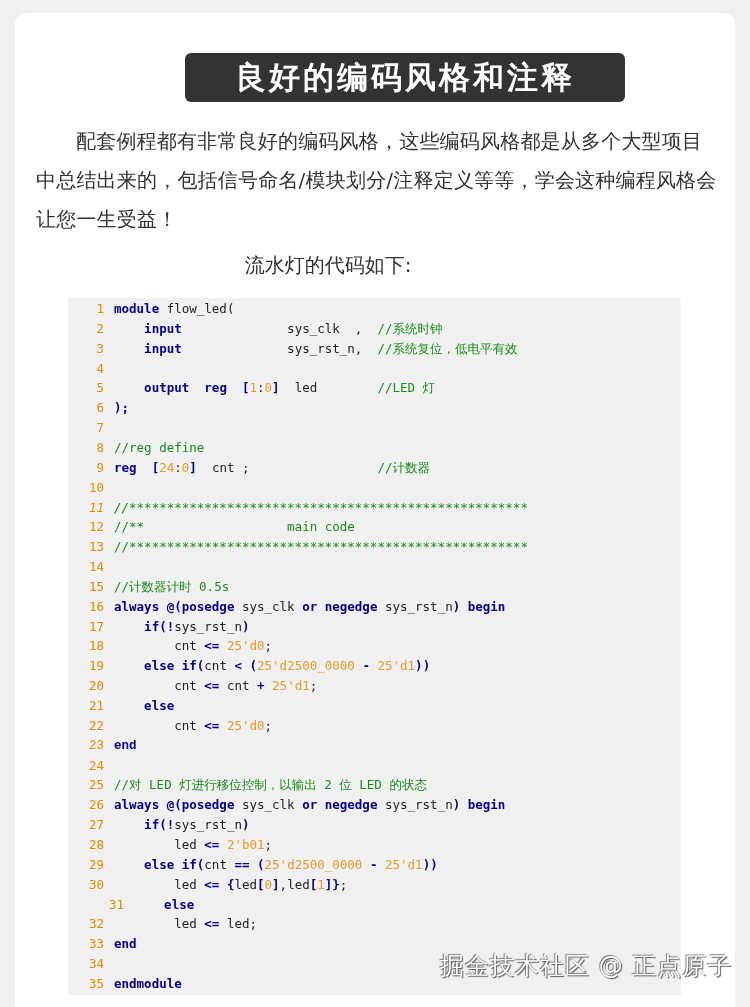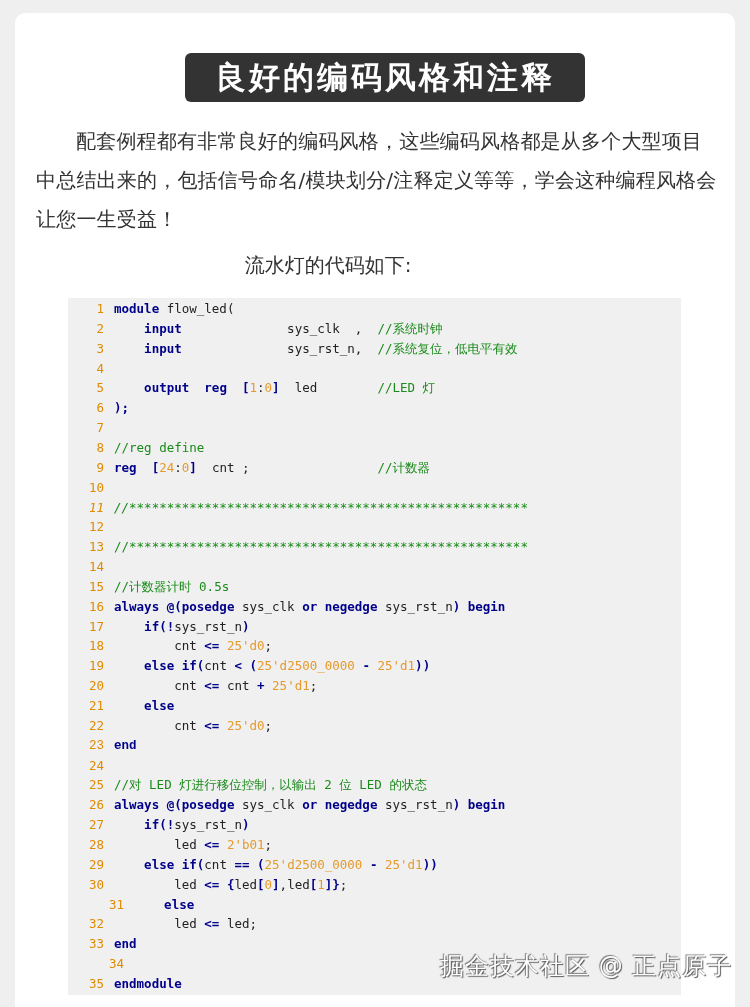--- a/index.html
+++ b/index.html
@@ -7,21 +7,21 @@
     width: 750px; height: 1007px; overflow: hidden;
     background: #efefef;
     font-family: "DejaVu Sans", "Liberation Sans", sans-serif;
     position: relative;
   }
   .card {
     position: absolute; left: 15px; top: 13px; width: 720px; height: 1010px;
     background: #ffffff; border-radius: 10px 10px 0 0;
   }
   .title-badge {
-    position: absolute; left: 185px; top: 53px; width: 400px; height: 49px;
+    position: absolute; left: 185px; top: 53px; width: 440px; height: 49px;
     background: #333333; border-radius: 6px;
     display: flex; align-items: center; justify-content: center;
     color: #ffffff; font-size: 31px; font-weight: bold; letter-spacing: 3px;
   }
   .intro {
     position: absolute; left: 36px; top: 122px; width: 682px;
     font-size: 20px; line-height: 39px; color: #333333;
     text-indent: 40px; letter-spacing: 0.2px;
   }
   .caption {
@@ -65,21 +65,21 @@
     <div class="line" style="top: 20.85px;"><span class="ln">2</span><span><span class="src">    </span><span class="kw">input</span><span class="src">              sys_clk  ,  </span><span class="cm">//系统时钟</span></span></div>
     <div class="line" style="top: 40.7px;"><span class="ln">3</span><span><span class="src">    </span><span class="kw">input</span><span class="src">              sys_rst_n,  </span><span class="cm">//系统复位，低电平有效</span></span></div>
     <div class="line" style="top: 60.55px;"><span class="ln">4</span><span></span></div>
     <div class="line" style="top: 80.4px;"><span class="ln">5</span><span><span class="src">    </span><span class="kw">output</span><span class="src">  </span><span class="kw">reg</span><span class="src">  </span><span class="kw">[</span><span class="num">1</span><span class="src">:</span><span class="num">0</span><span class="kw">]</span><span class="src">  led        </span><span class="cm">//LED 灯</span></span></div>
     <div class="line" style="top: 100.25px;"><span class="ln">6</span><span><span class="kw">);</span></span></div>
     <div class="line" style="top: 120.1px;"><span class="ln">7</span><span></span></div>
     <div class="line" style="top: 139.95px;"><span class="ln">8</span><span><span class="cm">//reg define</span></span></div>
     <div class="line" style="top: 159.8px;"><span class="ln">9</span><span><span class="kw">reg</span><span class="src">  </span><span class="kw">[</span><span class="num">24</span><span class="src">:</span><span class="num">0</span><span class="kw">]</span><span class="src">  cnt ;                 </span><span class="cm">//计数器</span></span></div>
     <div class="line" style="top: 179.65px;"><span class="ln">10</span><span></span></div>
     <div class="line" style="top: 199.5px; font-style: italic;"><span class="ln">11</span><span><span class="cm">//*****************************************************</span></span></div>
-    <div class="line" style="top: 219.35px;"><span class="ln">12</span></div>
+    <div class="line" style="top: 219.35px;"><span class="ln">12</span><span><span class="cm">//**                   main code</span></span></div>
     <div class="line" style="top: 239.2px;"><span class="ln">13</span><span><span class="cm">//*****************************************************</span></span></div>
     <div class="line" style="top: 259.05px;"><span class="ln">14</span><span></span></div>
     <div class="line" style="top: 278.9px;"><span class="ln">15</span><span><span class="cm">//计数器计时 0.5s</span></span></div>
     <div class="line" style="top: 298.75px;"><span class="ln">16</span><span><span class="kw">always @(posedge</span><span class="src"> sys_clk </span><span class="kw">or negedge</span><span class="src"> sys_rst_n</span><span class="kw">)</span><span class="src"> </span><span class="kw">begin</span></span></div>
     <div class="line" style="top: 318.6px;"><span class="ln">17</span><span><span class="src">    </span><span class="kw">if(!</span><span class="src">sys_rst_n</span><span class="kw">)</span></span></div>
     <div class="line" style="top: 338.45px;"><span class="ln">18</span><span><span class="src">        cnt </span><span class="kw">&lt;=</span><span class="src"> </span><span class="num">25'd0</span><span class="src">;</span></span></div>
     <div class="line" style="top: 358.3px;"><span class="ln">19</span><span><span class="src">    </span><span class="kw">else if(</span><span class="src">cnt </span><span class="kw">&lt;</span><span class="src"> </span><span class="kw">(</span><span class="num">25'd2500_0000</span><span class="src"> </span><span class="kw">-</span><span class="src"> </span><span class="num">25'd1</span><span class="kw">))</span></span></div>
     <div class="line" style="top: 378.15px;"><span class="ln">20</span><span><span class="src">        cnt </span><span class="kw">&lt;=</span><span class="src"> cnt </span><span class="kw">+</span><span class="src"> </span><span class="num">25'd1</span><span class="src">;</span></span></div>
     <div class="line" style="top: 398px;"><span class="ln">21</span><span><span class="src">    </span><span class="kw">else</span></span></div>
     <div class="line" style="top: 417.85px;"><span class="ln">22</span><span><span class="src">        cnt </span><span class="kw">&lt;=</span><span class="src"> </span><span class="num">25'd0</span><span class="src">;</span></span></div>
@@ -87,17 +87,17 @@
     <div class="line" style="top: 457.55px;"><span class="ln">24</span><span></span></div>
     <div class="line" style="top: 477.4px;"><span class="ln">25</span><span><span class="cm">//对 LED 灯进行移位控制，以输出 2 位 LED 的状态</span></span></div>
     <div class="line" style="top: 497.25px;"><span class="ln">26</span><span><span class="kw">always @(posedge</span><span class="src"> sys_clk </span><span class="kw">or negedge</span><span class="src"> sys_rst_n</span><span class="kw">)</span><span class="src"> </span><span class="kw">begin</span></span></div>
     <div class="line" style="top: 517.1px;"><span class="ln">27</span><span><span class="src">    </span><span class="kw">if(!</span><span class="src">sys_rst_n</span><span class="kw">)</span></span></div>
     <div class="line" style="top: 536.95px;"><span class="ln">28</span><span><span class="src">        led </span><span class="kw">&lt;=</span><span class="src"> </span><span class="num">2'b01</span><span class="src">;</span></span></div>
     <div class="line" style="top: 556.8px;"><span class="ln">29</span><span><span class="src">    </span><span class="kw">else if(</span><span class="src">cnt </span><span class="kw">==</span><span class="src"> </span><span class="kw">(</span><span class="num">25'd2500_0000</span><span class="src"> </span><span class="kw">-</span><span class="src"> </span><span class="num">25'd1</span><span class="kw">))</span></span></div>
     <div class="line" style="top: 576.65px;"><span class="ln">30</span><span><span class="src">        led </span><span class="kw">&lt;=</span><span class="src"> </span><span class="kw">{</span><span class="src">led</span><span class="kw">[</span><span class="num">0</span><span class="kw">]</span><span class="src">,led</span><span class="kw">[</span><span class="num">1</span><span class="kw">]}</span><span class="src">;</span></span></div>
     <div class="line" style="top: 596.5px; padding-left: 20px;"><span class="ln">31</span><span><span class="src">    </span><span class="kw">else</span></span></div>
     <div class="line" style="top: 616.35px;"><span class="ln">32</span><span><span class="src">        led </span><span class="kw">&lt;=</span><span class="src"> led;</span></span></div>
     <div class="line" style="top: 636.2px;"><span class="ln">33</span><span><span class="kw">end</span></span></div>
-    <div class="line" style="top: 656.05px; padding-left: 20px;"><span class="ln">34</span><span></span></div>
+    <div class="line" style="top: 656.05px;"><span class="ln">34</span><span></span></div>
     <div class="line" style="top: 675.9px;"><span class="ln">35</span><span><span class="kw">endmodule</span></span></div>
   </div>
 
 <div class="watermark">掘金技术社区 @ 正点原子</div>
 
 </body></html>

